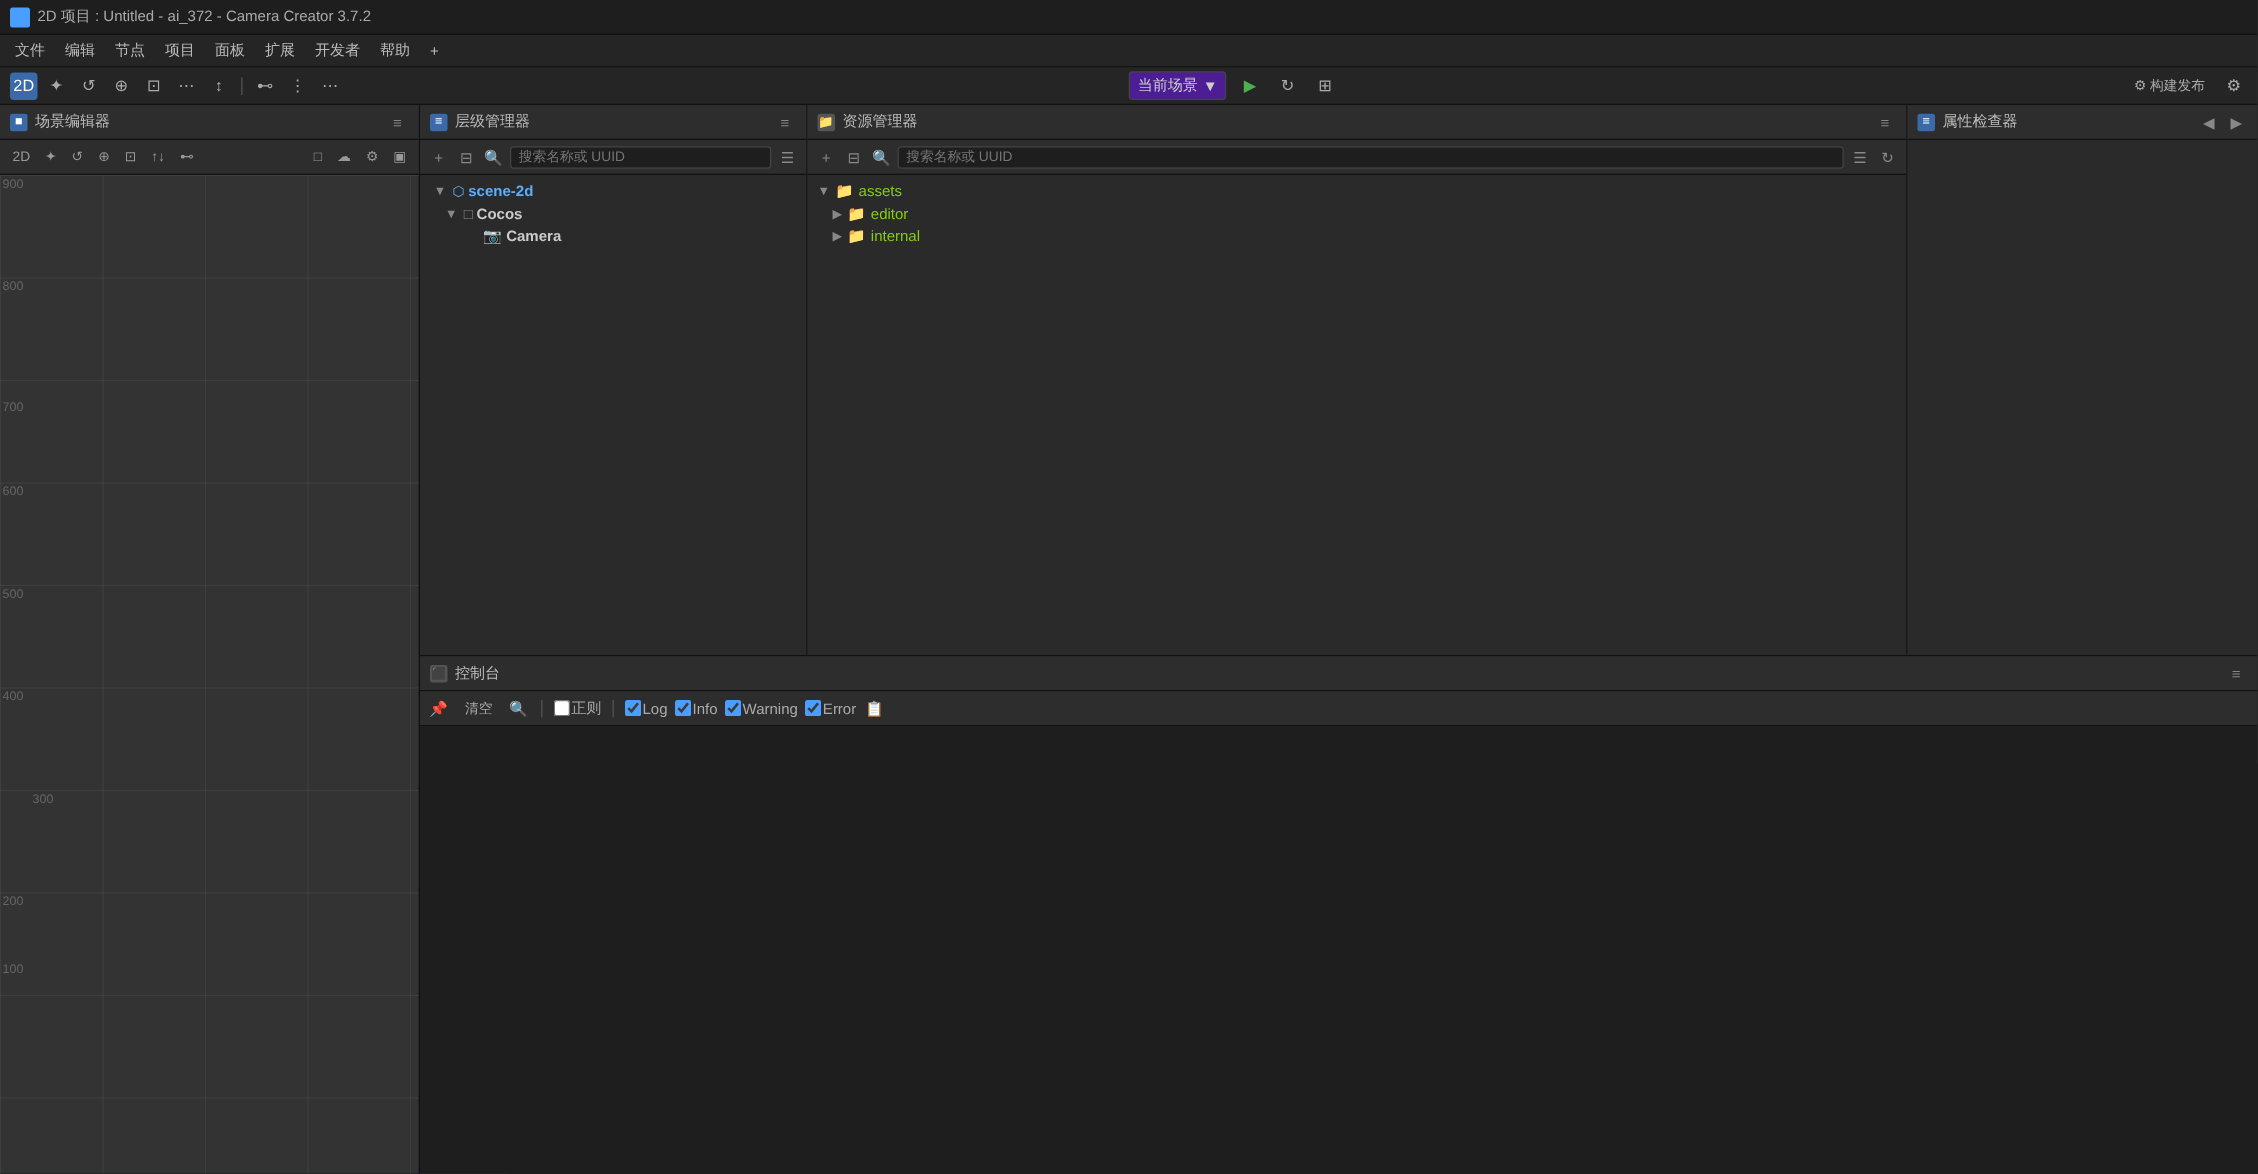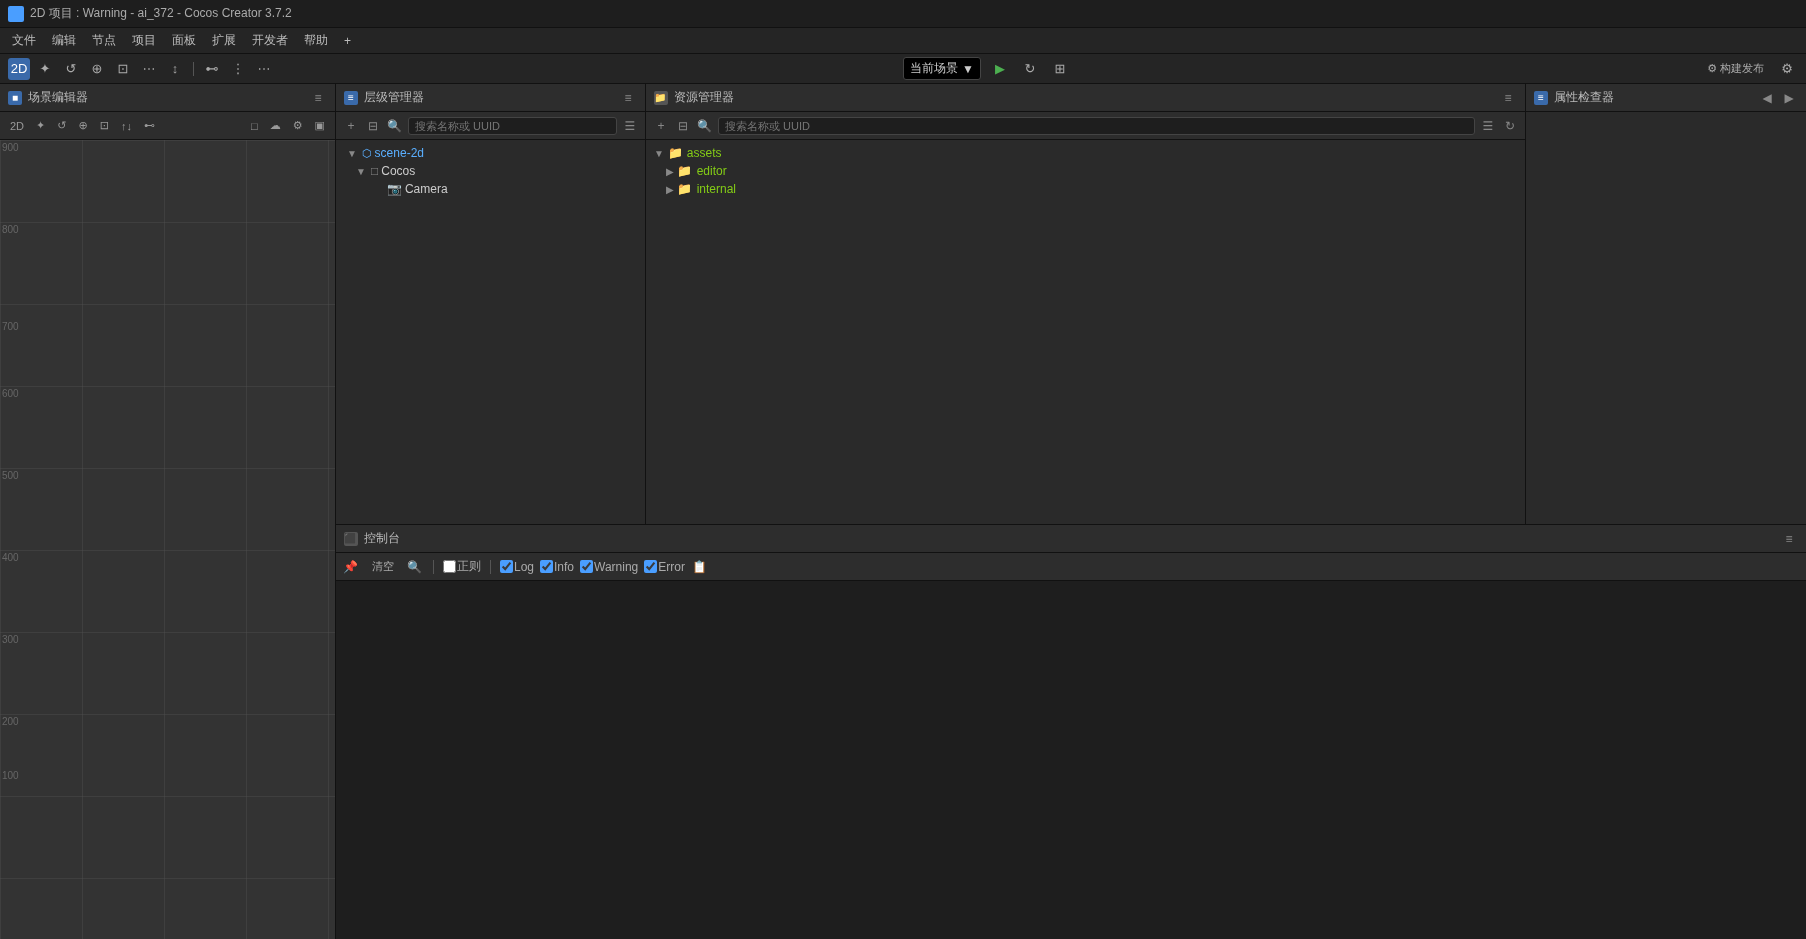--- a/index.html
+++ b/index.html
@@ -82,21 +82,21 @@
       display: flex;
       align-items: center;
       justify-content: center;
       border-radius: 3px;
       font-size: 13px;
     }
     .toolbar-btn.active { background: #3a6aaa; color: #fff; }
 
     
     .scene-dropdown {
-      background: #000000;
+      background: #4c1d95;
       border: 1px solid #444;
       color: #ccc;
       padding: 2px 6px;
       border-radius: 3px;
       font-size: 12px;
       display: flex;
       align-items: center;
       gap: 4px;
       cursor: pointer;
     }
@@ -226,20 +226,21 @@
       gap: 3px;
     }
     .tree-arrow {
       width: 12px;
       color: #888;
       font-size: 10px;
     }
     .tree-label {
       color: #ccc;
       font-size: 12px;
+      font-weight: bold;
     }
 
     
     .assets-panel {
       flex: 1;
       display: flex;
       flex-direction: column;
       border-right: 1px solid #111;
     }
     .assets-content {
@@ -345,21 +346,21 @@
     .scene-node-icon {
       font-size: 11px;
       color: #5aafff;
     }
   </style>
 </head>
 <body>
 
 <div class="title-bar">
   <span class="icon"></span>
-  <span>2D 项目 : Warning - ai_372 - Cocos Creator 3.7.2</span>
+  <span>2D 项目 : Untitled - ai_372 - Camera Creator 3.7.2</span>
 </div>
 
 <div class="menu-bar">
   <span class="menu-item">文件</span>
   <span class="menu-item">编辑</span>
   <span class="menu-item">节点</span>
   <span class="menu-item">项目</span>
   <span class="menu-item">面板</span>
   <span class="menu-item">扩展</span>
   <span class="menu-item">开发者</span>
@@ -427,21 +428,21 @@
     </div>
 
     <div class="canvas-area">
       <div class="grid-canvas">
         <span class="grid-label" style="top: 2px;">900</span>
         <span class="grid-label" style="top: 84px;">800</span>
         <span class="grid-label" style="top: 181px;">700</span>
         <span class="grid-label" style="top: 248px;">600</span>
         <span class="grid-label" style="top: 330px;">500</span>
         <span class="grid-label" style="top: 412px;">400</span>
-        <span class="grid-label" style="top: 494px;">300</span>
+        <span class="grid-label" style="top: 494px; margin-left: 24px;">300</span>
         <span class="grid-label" style="top: 576px;">200</span>
         <span class="grid-label" style="top: 630px;">100</span>
       </div>
     </div>
   </div>
 
   <div class="right-panels">
     <div class="top-right">
 
       <div class="hierarchy-panel">

